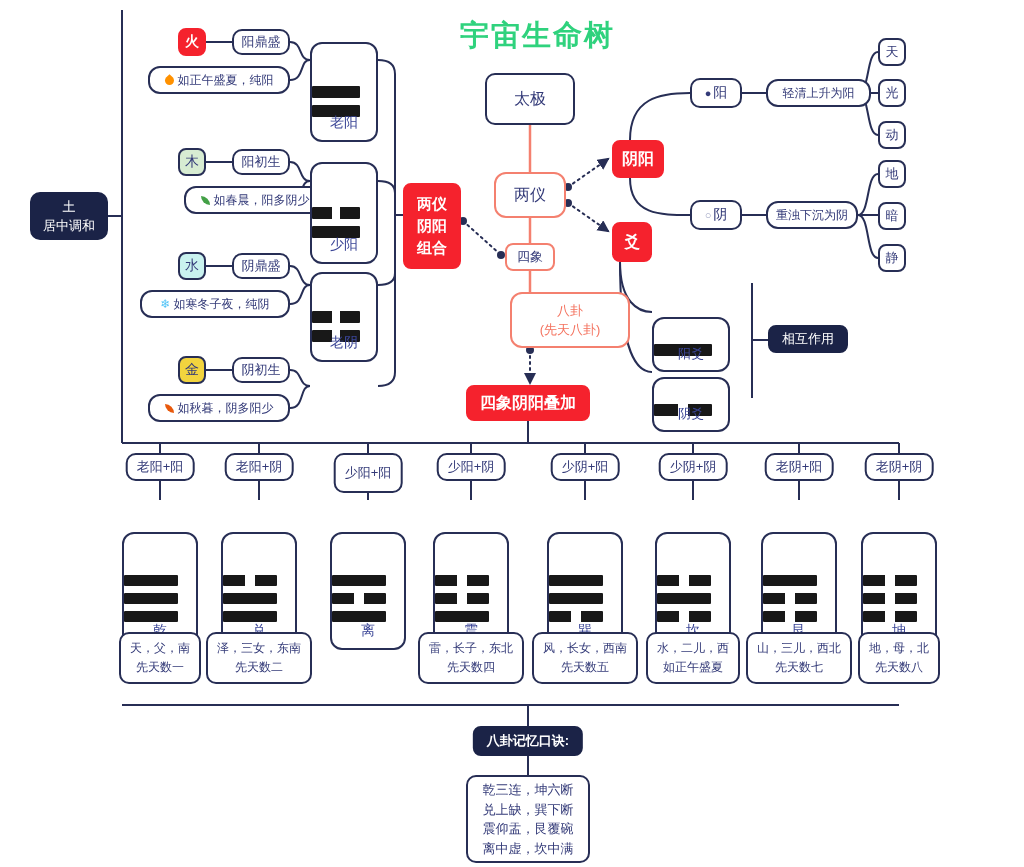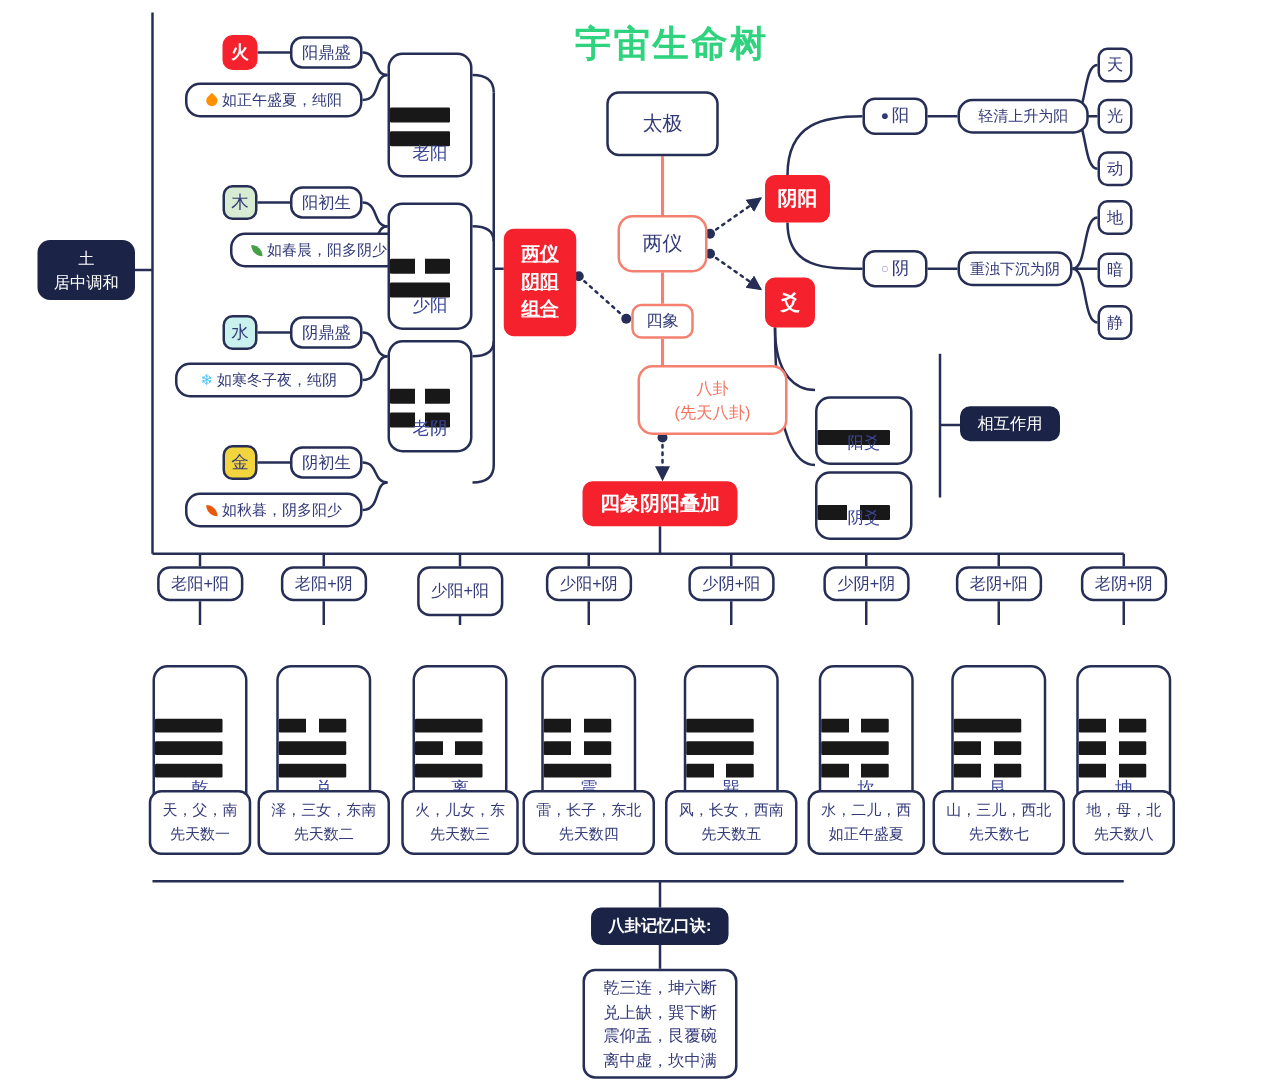--- a/index.html
+++ b/index.html
@@ -24,21 +24,21 @@
   .yao{padding-top:10px;}
   .yao .bar{width:58px;height:12px;}
   .yao .clabel{bottom:7px;font-size:13px;}
   .desc2{flex-direction:column;line-height:1.6;font-size:12px;padding:5px 9px;}
   .ic{display:inline-block;margin-right:4px;}
   .flame{width:9px;height:9px;background:#ff9100;border-radius:50% 0 50% 50%;transform:rotate(-45deg);}
   .seed{width:9px;height:9px;background:#43a047;border-radius:0 100% 0 100%;}
   .aleaf{width:9px;height:9px;background:#e8590c;border-radius:0 100% 0 100%;}
   .snowf{color:#4fc3f7;font-size:12px;margin-right:3px;}
   .chip{width:28px;height:28px;border-radius:8px;font-size:14px;}
-  .wrapnode{line-height:1.45;font-size:15px;white-space:normal;word-break:break-all;text-align:left;padding:20px 12px;text-decoration:underline;}
+  .wrapnode{line-height:1.45;font-size:15px;white-space:normal;word-break:break-all;text-align:left;padding:20px 12px;}
 </style>
 </head>
 <body>
 
 <div id="canvas">
 
   <svg id="wires" width="1024" height="867">
     <defs>
       <marker id="arrw" markerWidth="8" markerHeight="8" refX="5" refY="3" orient="auto">
         <path d="M0,0 L6,3 L0,6 z" fill="#272e55"></path>
@@ -300,24 +300,20 @@
   </div>
 
   <div class="n ctr desc2" style="left:160px;top:632px;">
     <div>天，父，南</div>
     <div>先天数一</div>
   </div>
   <div class="n ctr desc2" style="left:259px;top:632px;">
     <div>泽，三女，东南</div>
     <div>先天数二</div>
   </div>
-  <div class="n ctr desc2" style="left:368px;top:632px;">
-    <div>火，儿女，东</div>
-    <div>先天数三</div>
-  </div>
   <div class="n ctr desc2" style="left:471px;top:632px;">
     <div>雷，长子，东北</div>
     <div>先天数四</div>
   </div>
   <div class="n ctr desc2" style="left:585px;top:632px;">
     <div>风，长女，西南</div>
     <div>先天数五</div>
   </div>
   <div class="n ctr desc2" style="left:693px;top:632px;">
     <div>水，二儿，西</div>

